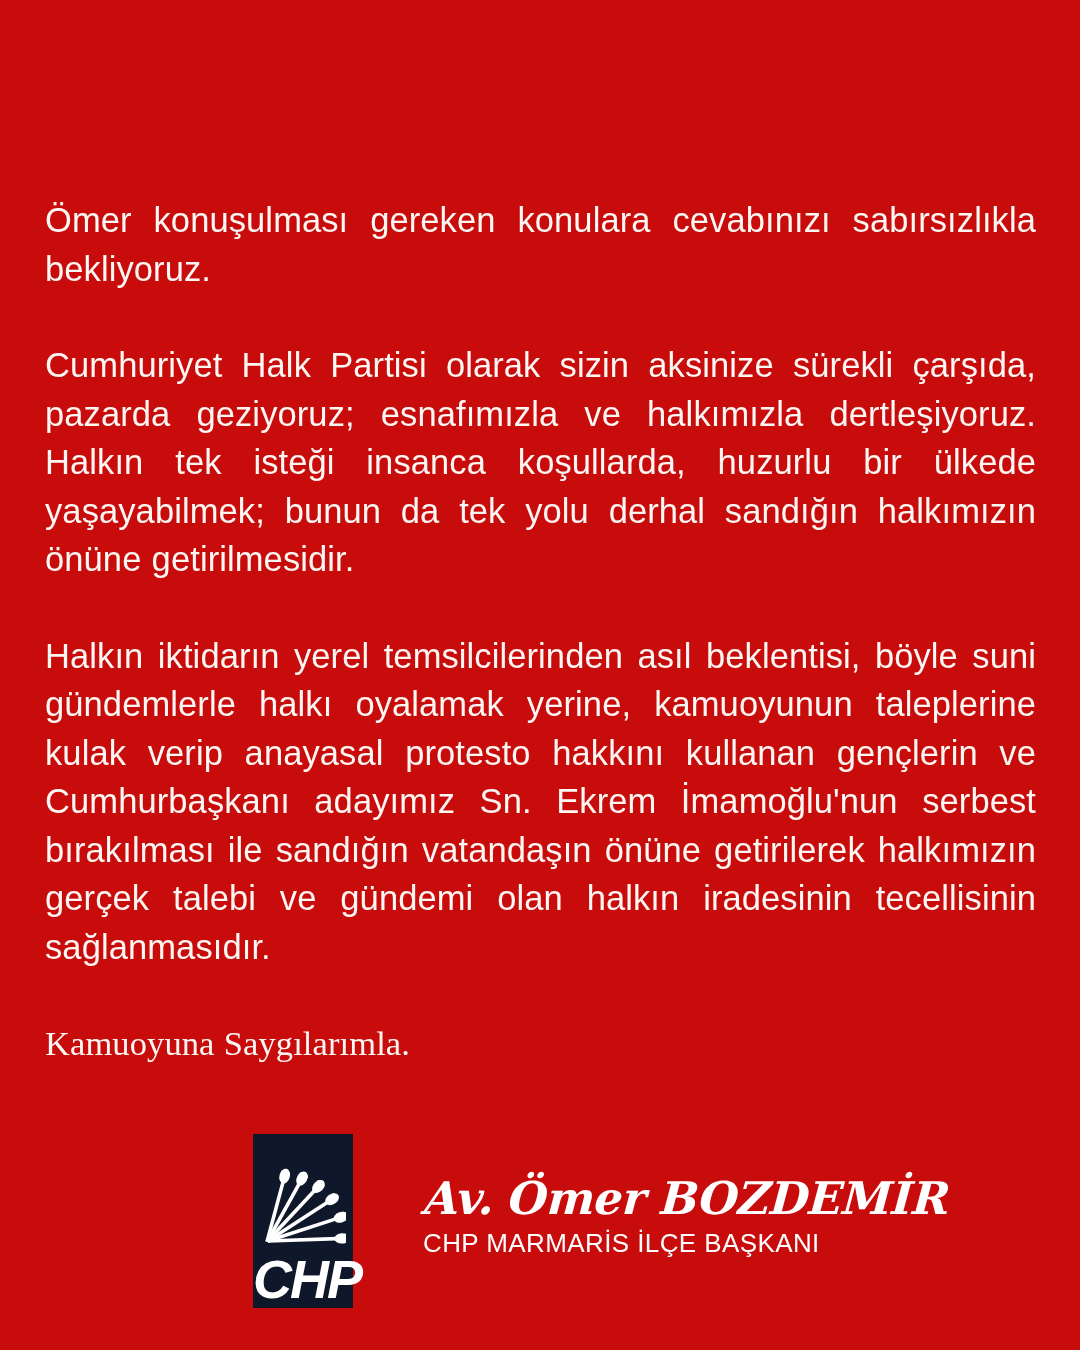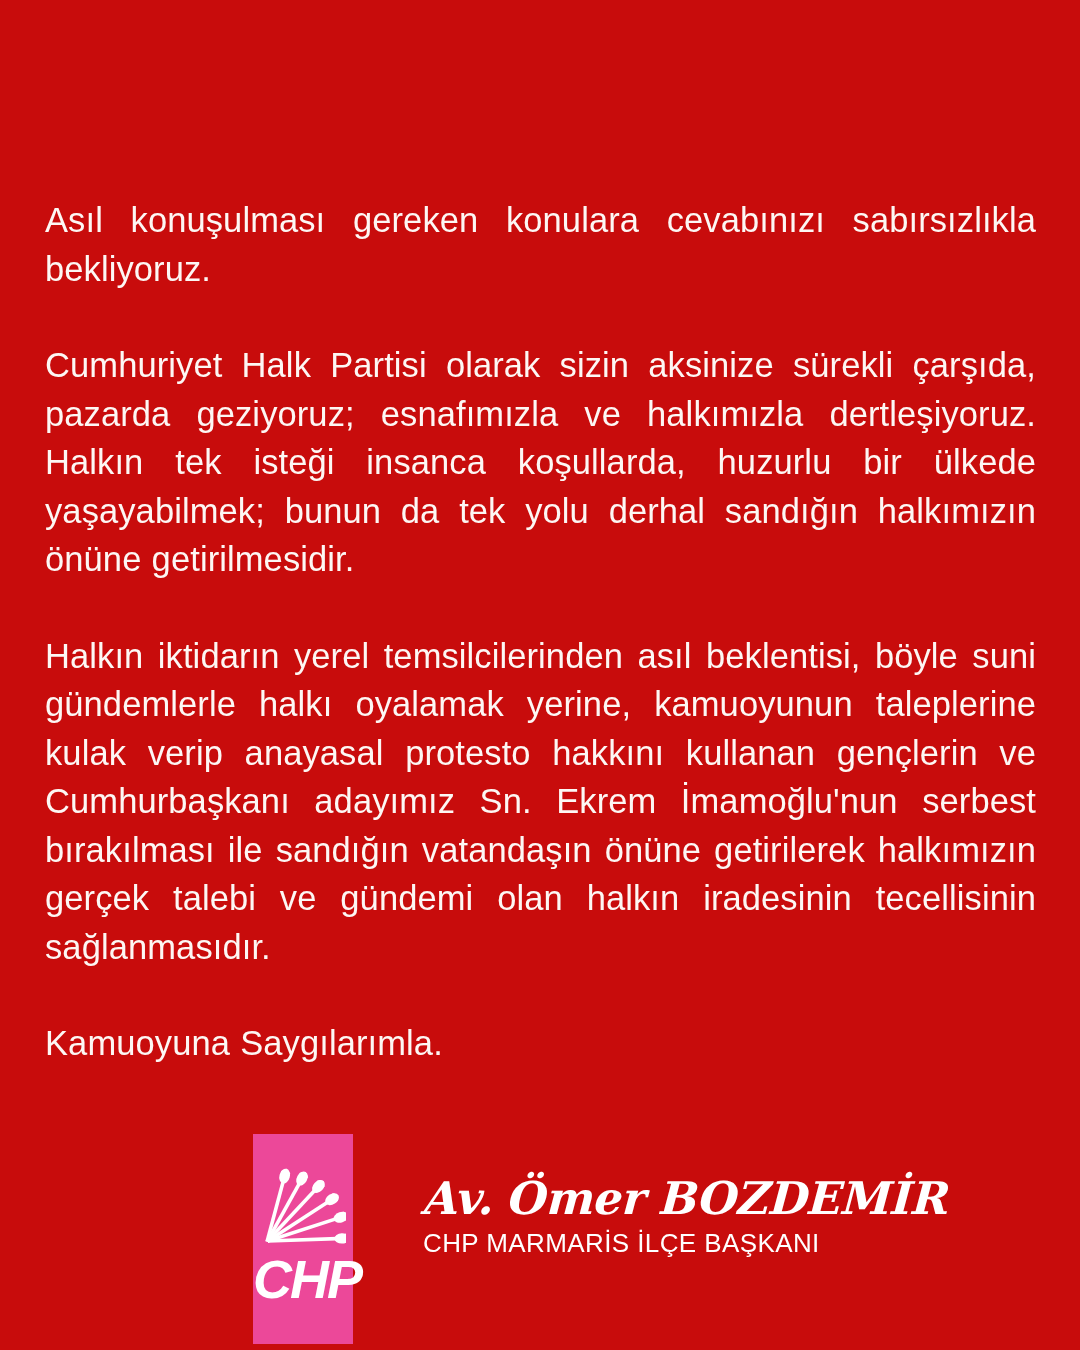--- a/index.html
+++ b/index.html
@@ -32,40 +32,41 @@
     line-height: 48.5px;
     text-align: justify;
     text-justify: inter-word;
     margin: 0 0 48px 0;
     letter-spacing: 0.1px;
     word-spacing: 0.5px;
     -webkit-font-smoothing: antialiased;
   }
   .paragraph:last-child {
     margin-bottom: 12px;
+    font-family: Liberation Serif, serif;
   }
   .paragraph.no-justify {
     text-align: left;
   }
 
   
   #signature-block {
     position: absolute;
     left: 253px;
     top: 1134px;
     width: 620px;
     height: 186px;
   }
   #chp-logo-box {
     position: absolute;
     left: 0;
     top: 0;
     width: 100px;
-    height: 210px;
-    background: #ec4899;
+    height: 174px;
+    background: #0f172a;
   }
   #chp-logo-arrows {
     position: absolute;
     left: 7px;
     top: 12px;
     width: 86px;
     height: 105px;
   }
   #chp-logo-wordmark {
     position: absolute;
@@ -108,21 +109,21 @@
     margin-top: 3px;
     white-space: nowrap;
   }
 </style>
 </head>
 <body>
 
 <div id="statement-card">
 
   <div id="statement-body">
-    <p class="paragraph">Asıl konuşulması gereken konulara cevabınızı sabırsızlıkla bekliyoruz.</p>
+    <p class="paragraph">Ömer konuşulması gereken konulara cevabınızı sabırsızlıkla bekliyoruz.</p>
     <p class="paragraph">Cumhuriyet Halk Partisi olarak sizin aksinize sürekli çarşıda, pazarda geziyoruz; esnafımızla ve halkımızla dertleşiyoruz. Halkın tek isteği insanca koşullarda, huzurlu bir ülkede yaşayabilmek; bunun da tek yolu derhal sandığın halkımızın önüne getirilmesidir.</p>
     <p class="paragraph">Halkın iktidarın yerel temsilcilerinden asıl beklentisi, böyle suni gündemlerle halkı oyalamak yerine, kamuoyunun taleplerine kulak verip anayasal protesto hakkını kullanan gençlerin ve Cumhurbaşkanı adayımız Sn. Ekrem İmamoğlu'nun serbest bırakılması ile sandığın vatandaşın önüne getirilerek halkımızın gerçek talebi ve gündemi olan halkın iradesinin tecellisinin sağlanmasıdır.</p>
     <p class="paragraph no-justify">Kamuoyuna Saygılarımla.</p>
   </div>
 
   <div id="signature-block">
 
     <div id="chp-logo-box">
       <svg id="chp-logo-arrows" viewBox="0 0 86 105" aria-hidden="true">
         <g fill="#ffffff" stroke="none">

